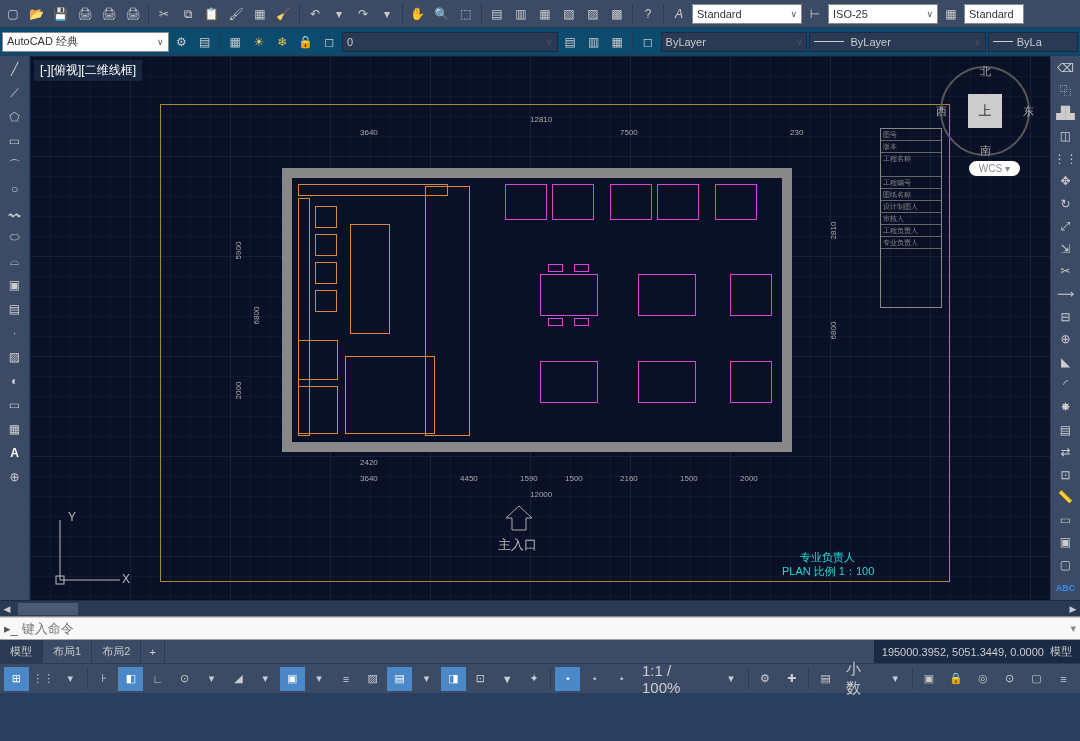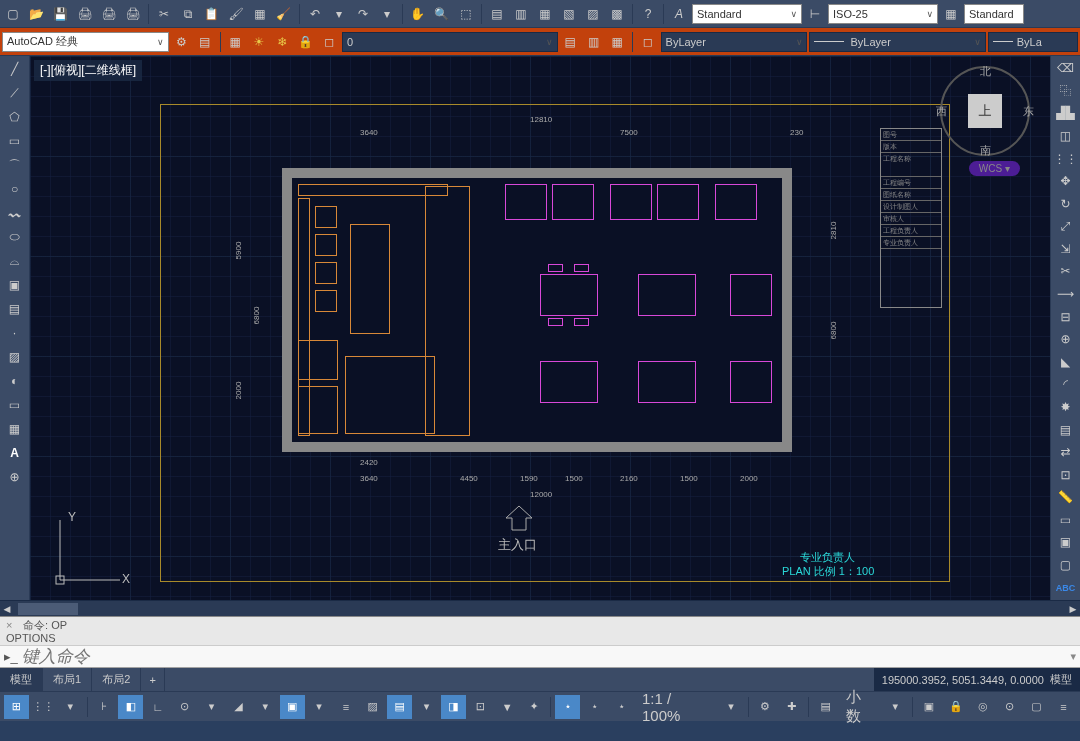--- a/index.html
+++ b/index.html
@@ -7,21 +7,21 @@
 
 
 .toolbar-row { display: flex; align-items: center; background: #3b4b66; border-bottom: 1px solid #2a3a55; height: 28px; gap: 2px; padding: 0 2px; }
 .toolbar-icon { width: 22px; height: 22px; display: flex; align-items: center; justify-content: center; cursor: pointer; font-size: 12px; color: #ccc; }
 .toolbar-sep { width: 1px; height: 20px; background: #2a3a55; margin: 0 2px; }
 .dropdown { background: #fff; color: #333; height: 20px; font-size: 11px; padding: 0 4px; display: flex; align-items: center; border: 1px solid #888; }
 .dropdown-arrow { margin-left: auto; font-size: 9px; color: #555; }
 .dropdown.dark { background: #2a3a55; color: #ccc; border: 1px solid #1a2a45; }
 
 
-.workspace-row { display: flex; align-items: center; background: #c2410c; height: 28px; padding: 0 2px; gap: 2px; border-bottom: 1px solid #2a3a55; }
+.workspace-row { display: flex; align-items: center; background: #0c4a6e; height: 28px; padding: 0 2px; gap: 2px; border-bottom: 1px solid #2a3a55; }
 
 
 .main { display: flex; height: 544px; }
 .side-toolbar { width: 30px; background: #3b4b66; display: flex; flex-direction: column; align-items: center; gap: 2px; padding: 2px 0; }
 .side-toolbar.right { border-left: 1px solid #2a3a55; }
 .side-toolbar.left { border-right: 1px solid #2a3a55; }
 .side-icon { width: 24px; height: 22px; display: flex; align-items: center; justify-content: center; cursor: pointer; font-size: 12px; }
 
 
 .canvas-wrap { flex: 1; position: relative; background: #0a1025; overflow: hidden; }
@@ -45,34 +45,34 @@
 .plan-label { position: absolute; font-size: 11px; color: #2ad8d8; }
 .entry-label { position: absolute; font-size: 13px; color: #bbb; }
 .title-block { position: absolute; border: 1px solid #888; }
 .title-cell { border-bottom: 1px solid #666; font-size: 7px; color: #888; padding: 1px 2px; height: 12px; }
 
 
 .viewcube { position: absolute; top: 10px; right: 20px; width: 90px; height: 90px; z-index: 20; }
 .cube-ring { position: absolute; inset: 0; border: 2px solid #555; border-radius: 50%; }
 .cube-face { position: absolute; top: 28px; left: 28px; width: 34px; height: 34px; background: #ccc; color: #333; display: flex; align-items: center; justify-content: center; font-size: 13px; }
 .cube-dir { position: absolute; font-size: 11px; color: #aaa; }
-.wcs-badge { position: absolute; top: 105px; right: 30px; background: #4c1d95; color: #888; font-size: 10px; padding: 2px 10px; border-radius: 10px; z-index: 20; }
+.wcs-badge { position: absolute; top: 105px; right: 30px; background: #ffffff; color: #888; font-size: 10px; padding: 2px 10px; border-radius: 10px; z-index: 20; }
 
 
 .ucs { position: absolute; bottom: 10px; left: 20px; color: #bbb; font-size: 12px; z-index: 10; }
 
 
 .hscroll { height: 16px; background: #2a3a55; border-top: 1px solid #1a2a45; display: flex; align-items: center; }
 .scroll-thumb { background: #4b5b76; height: 12px; width: 60px; margin-left: 4px; }
 
 
 .cmdline { background: #e8e8e8; color: #555; font-size: 11px; border-top: 1px solid #888; }
 .cmd-history { padding: 2px 6px; line-height: 13px; height: 28px; }
 .cmd-input { display: flex; align-items: center; background: #f8f8f8; border-top: 1px solid #ccc; height: 22px; padding: 0 4px; gap: 4px; }
-.cmd-input input { flex: 1; border: none; background: transparent; font-size: 17px; font-style: italic; color: #999; outline: none; }
+.cmd-input input { flex: 1; border: none; background: transparent; font-size: 13px; color: #999; outline: none; }
 
 
 .tabs { background: #3b4b66; display: flex; align-items: center; height: 24px; border-top: 1px solid #a3a3a3; }
 .tab { padding: 0 10px; font-size: 11px; color: #ccc; height: 100%; display: flex; align-items: center; cursor: pointer; border-right: 1px solid #2a3a55; }
 .tab.active { background: #2a3a55; }
 .tab-status { margin-left: auto; background: #1a2a45; color: #ccc; font-size: 11px; padding: 0 8px; height: 100%; display: flex; align-items: center; }
 
 
 .statusbar { background: #3b4b66; display: flex; align-items: center; height: 30px; gap: 2px; padding: 0 4px; border-top: 1px solid #2a3a55; }
 .status-btn { width: 26px; height: 24px; display: flex; align-items: center; justify-content: center; font-size: 11px; cursor: pointer; color: #ccc; }
@@ -330,25 +330,20 @@
   </div>
 </div>
 
 <div class="hscroll">
   <span style="width:14px;text-align:center;font-size:9px">◀</span>
   <div class="scroll-thumb"></div>
   <span style="margin-left:auto;width:14px;text-align:center;font-size:9px">▶</span>
 </div>
 
 <div class="cmdline">
-  <div class="cmd-history">
-    <span style="width:14px;display:inline-block;color:#888">×</span>
-    <span>命令: OP</span><br>
-    <span>OPTIONS</span>
-  </div>
   <div class="cmd-input">
     <span style="font-size:13px">▸_</span>
     <input placeholder="键入命令" style="">
     <span style="color:#888">▾</span>
   </div>
 </div>
 
 <div class="tabs">
   <div class="tab active">模型</div>
   <div class="tab">布局1</div>

